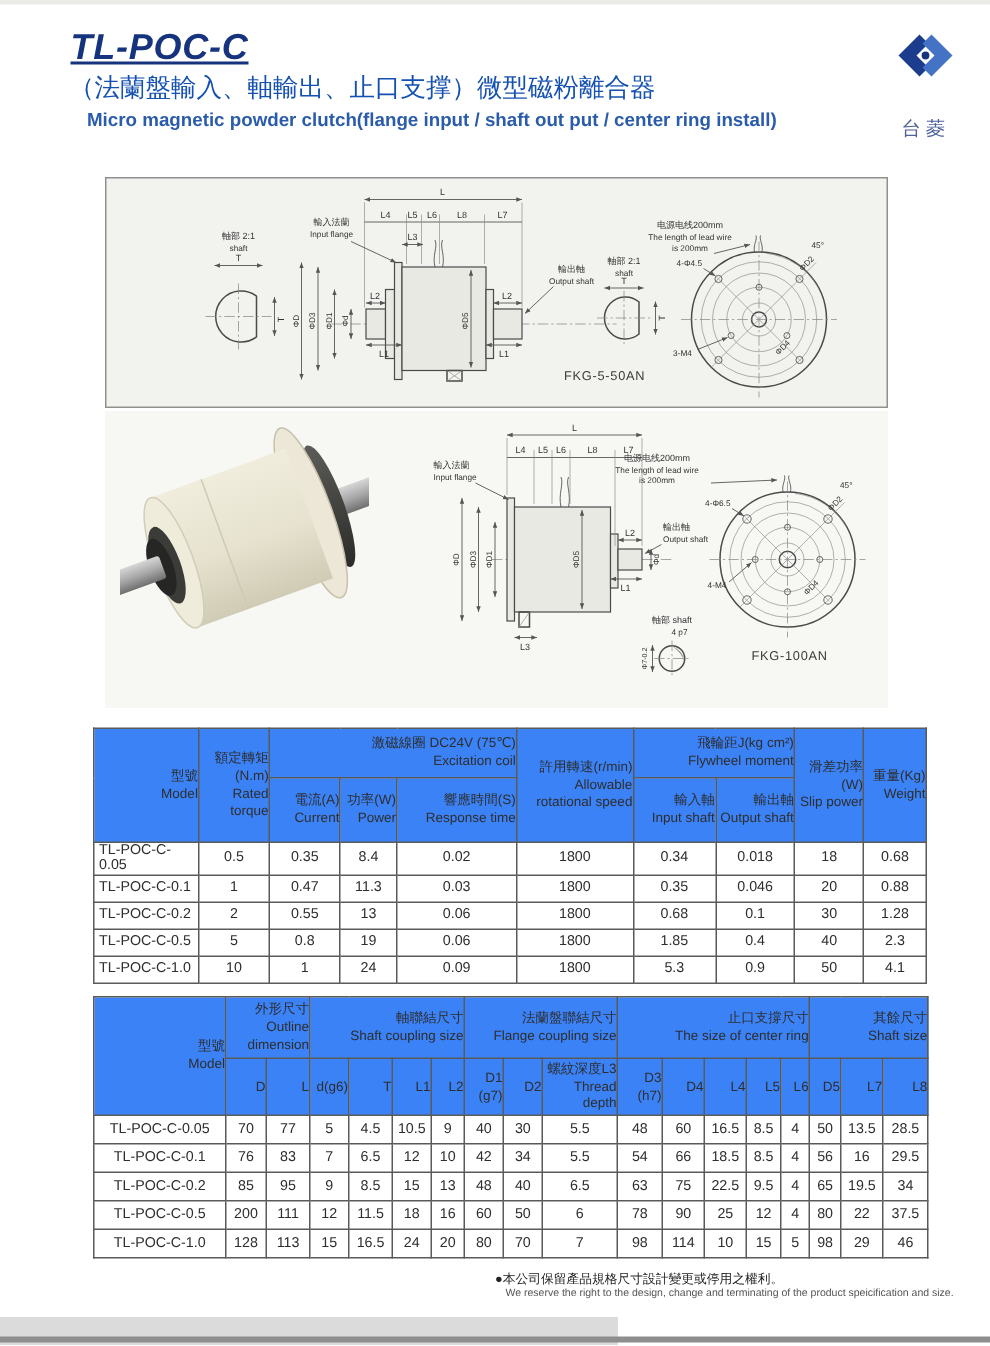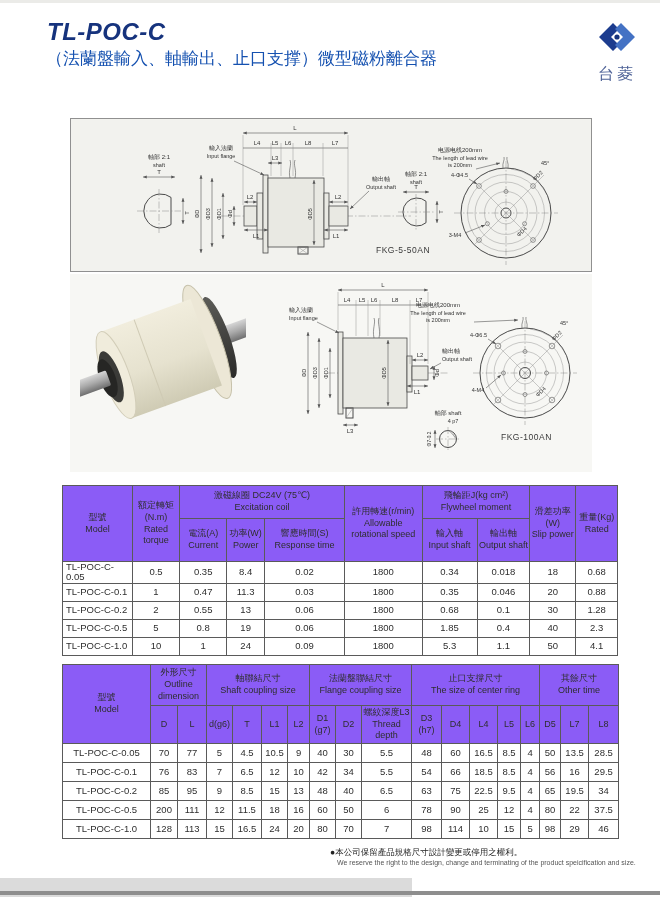--- a/index.html
+++ b/index.html
@@ -1,46 +1,46 @@
 <!DOCTYPE html>
 <html><head>
 <meta charset="utf-8">
 <style>
   html,body{margin:0;padding:0;background:#fff;}
   body{font-family:"Liberation Sans","DejaVu Sans",sans-serif;}
   .page{position:relative;width:660px;height:897px;background:#fff;overflow:hidden;}
   .abs{position:absolute;}
   .top-strip{left:0;top:0;width:660px;height:3px;background:#ebebe8;}
   
-  .title{left:47px;top:18px;font-size:24px;font-style:italic;font-weight:bold;color:#16337d;letter-spacing:.5px;}
+  .title{left:47px;top:18px;font-size:24px;font-style:italic;font-weight:bold;color:#16337d;letter-spacing:.5px;text-decoration:underline;}
   .sub-zh{left:46px;top:47px;font-size:17px;font-weight:normal;color:#1551b0;}
   .sub-en{left:58px;top:73px;font-size:12.5px;font-weight:bold;color:#2a5cab;}
   .logo{left:588px;top:18px;width:58px;text-align:center;}
-  .logo-text{font-size:16px;color:#4f6398;letter-spacing:3px;margin-top:4px;}
+  .logo-text{font-size:13px;color:#4f6398;letter-spacing:3px;margin-top:16px;}
   
   .draw1{left:70px;top:118px;width:520px;height:152px;background:#f2f2ee;border:1px solid #909090;}
   .region2-bg{left:70px;top:274px;width:522px;height:198px;background:#f7f7f4;}
   .photo{left:80px;top:278px;width:166px;height:160px;}
   .draw2{left:288px;top:276px;width:372px;height:196px;}
   svg text{font-family:"Liberation Sans","DejaVu Sans",sans-serif;}
   .dim{stroke:#555;stroke-width:.6;fill:none;}
   .out{stroke:#4a4a4a;stroke-width:1;fill:none;}
   .out2{stroke:#4a4a4a;stroke-width:.8;fill:#e9e9e3;}
   .thin{stroke:#8a8a8a;stroke-width:.45;fill:none;}
   .cl{stroke:#8a8a8a;stroke-width:.5;stroke-dasharray:7 2 1.5 2;fill:none;}
   text.d{font-size:6px;fill:#333;}
   text.s{font-size:5.5px;fill:#333;}
   text.t{font-size:4.8px;fill:#333;}
   text.cap{font-size:8.5px;fill:#3a3a3a;letter-spacing:.5px;}
   
   .twrap1{left:62px;top:485px;width:556px;}
   .twrap2{left:62px;top:664px;width:556px;}
   table{border-collapse:collapse;width:100%;table-layout:fixed;color:#2e2e2e;}
   th,td{border:1px solid #5a5a5a;text-align:center;vertical-align:middle;white-space:pre-line;padding:0;}
-  thead th{background:#8b5cf6;font-weight:normal;font-size:9px;line-height:1.3;padding:1px 0;}
+  thead th{background:#3b82f6;font-weight:normal;font-size:9px;line-height:1.3;padding:1px 0;text-align:right;}
   tbody td{background:#fff;font-size:9.5px;height:17px;line-height:1.1;}
   #t1 thead tr:first-child th{height:30px;}
   #t1 thead tr:last-child th{height:40px;}
   #t1 tbody td:first-child{text-align:left;padding-left:3px;}
   #t2 thead tr:first-child th{height:38px;}
   #t2 thead tr:last-child th{height:26px;}
   #t2 tbody td{height:18px;}
   
   .page-num{left:280px;top:900px;font-size:9.5px;color:#444;}
   .note-zh{left:330px;top:847px;font-size:8.5px;color:#222;}
@@ -49,20 +49,21 @@
   .graybar{left:0;top:891px;width:660px;height:4px;background:#8e8e8e;}
 </style>
 </head>
 <body>
 
 <div class="page">
   <div class="abs top-strip"></div>
 
   <div class="abs title">TL-POC-C</div>
   <div class="abs sub-zh">（法蘭盤輸入、軸輸出、止口支撑）微型磁粉離合器</div>
+  <div class="abs sub-en">Micro magnetic powder clutch(flange input / shaft out put / center ring install)</div>
   <div class="abs logo">
     <svg width="44" height="38" viewBox="0 0 44 38">
       <path d="M4,19 L18,5 L24,11 L16,19 L24,27 L18,33 Z" fill="#1c3c8e"></path>
       <path d="M40,19 L26,5 L20,11 L28,19 L20,27 L26,33 Z" fill="#4472c4"></path>
       <circle cx="22" cy="19" r="2.6" fill="#16337d"></circle>
     </svg>
     <div class="logo-text">台菱</div>
   </div>
 
   <div class="abs draw1">
@@ -361,21 +362,21 @@
 Excitation coil</th>
           <th rowspan="2">許用轉速(r/min)
 Allowable
 rotational speed</th>
           <th colspan="2">飛輪距J(kg cm²)
 Flywheel moment</th>
           <th rowspan="2">滑差功率
 (W)
 Slip power</th>
           <th rowspan="2">重量(Kg)
-Rated</th>
+Weight</th>
         </tr>
         <tr>
           <th>電流(A)
 Current</th>
           <th>功率(W)
 Power</th>
           <th>響應時間(S)
 Response time</th>
           <th>輸入軸
 Input shaft</th>
@@ -433,21 +434,21 @@
             <td>2.3</td>
           </tr>
           <tr>
             <td>TL-POC-C-1.0</td>
             <td>10</td>
             <td>1</td>
             <td>24</td>
             <td>0.09</td>
             <td>1800</td>
             <td>5.3</td>
-            <td>1.1</td>
+            <td>0.9</td>
             <td>50</td>
             <td>4.1</td>
           </tr>
         </tbody>
     </table>
   </div>
 
   <div class="abs twrap2">
     <table id="t2">
       <colgroup>
@@ -477,21 +478,21 @@
           <th colspan="2">外形尺寸
 Outline
 dimension</th>
           <th colspan="4">軸聯結尺寸
 Shaft coupling size</th>
           <th colspan="3">法蘭盤聯結尺寸
 Flange coupling size</th>
           <th colspan="5">止口支撐尺寸
 The size of center ring</th>
           <th colspan="3">其餘尺寸
-Other time</th>
+Shaft size</th>
         </tr>
         <tr>
           <th>D</th>
           <th>L</th>
           <th>d(g6)</th>
           <th>T</th>
           <th>L1</th>
           <th>L2</th>
           <th>D1
 (g7)</th>

